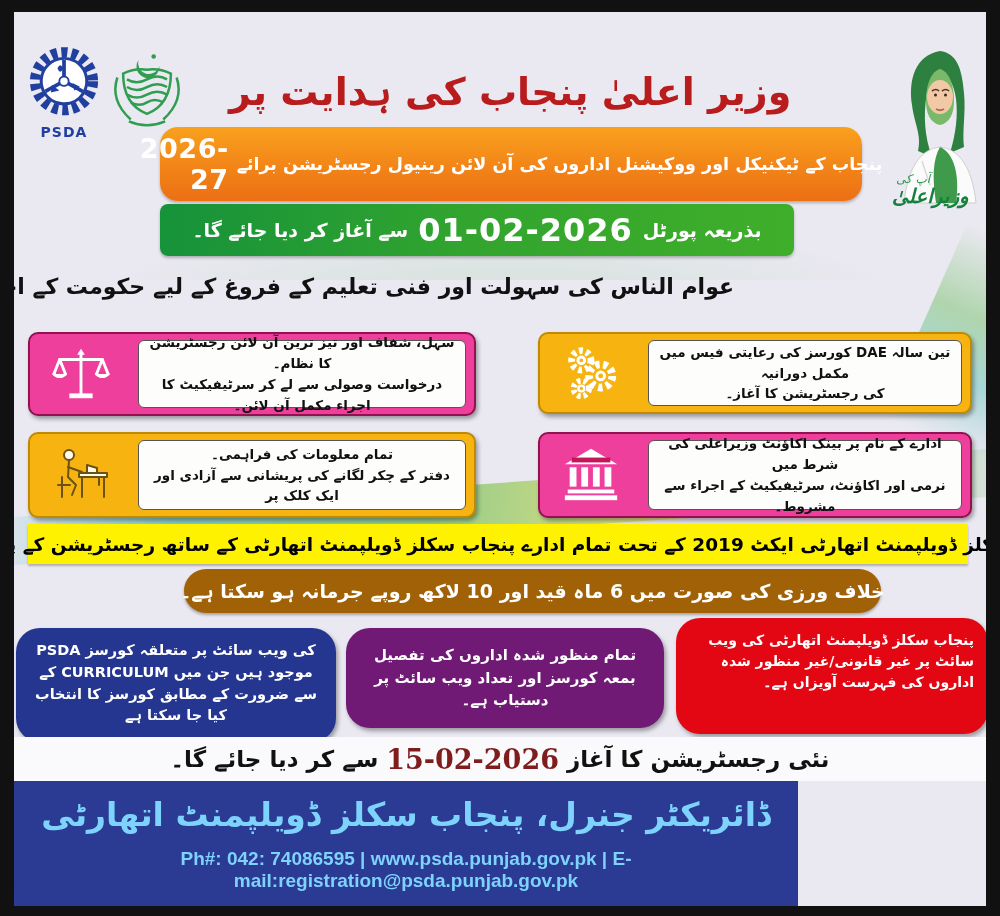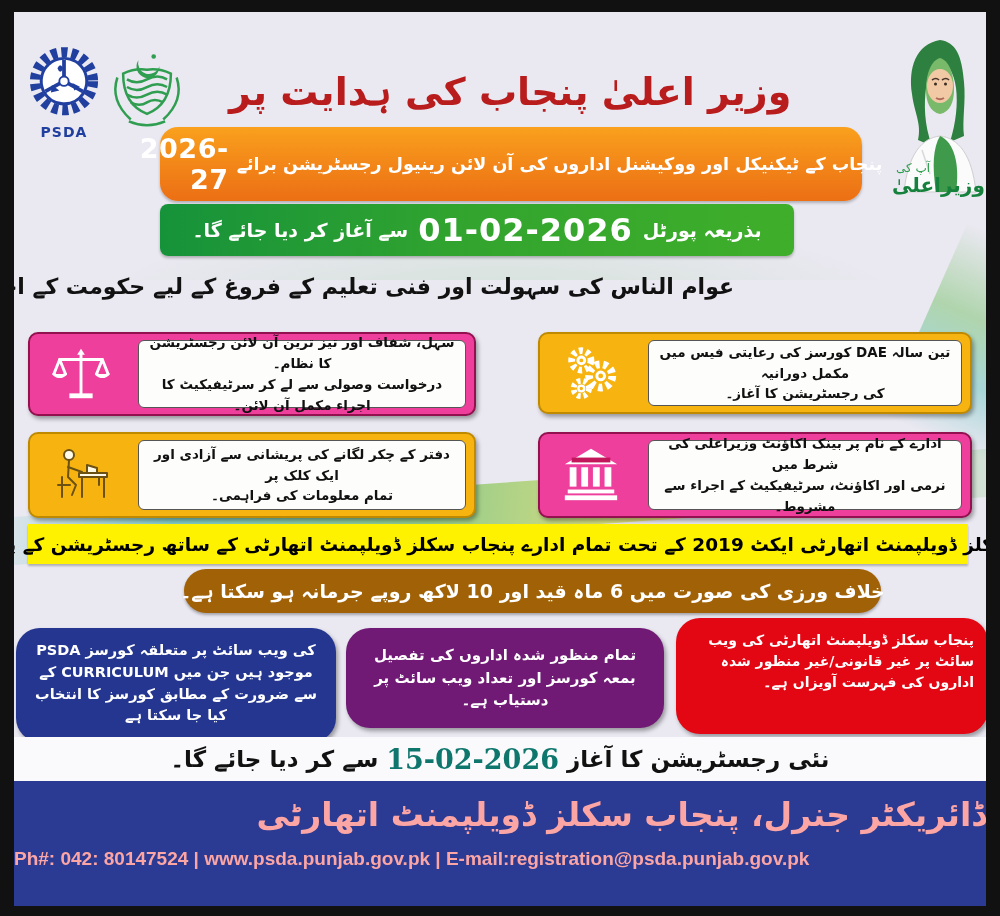--- a/index.html
+++ b/index.html
@@ -15,21 +15,21 @@
   .ribbon-right{left:905px;top:230px;width:140px;height:210px;transform:rotate(24deg);
     background:linear-gradient(180deg,transparent,rgba(88,184,71,.4) 40%,rgba(43,182,168,.35) 70%,transparent);}
   .ribbon-head{left:0;top:118px;width:972px;height:150px;
     background:radial-gradient(60% 90% at 50% 120%,rgba(120,200,120,.22),transparent 70%);}
   
   .headline{left:215px;top:58px;width:620px;text-align:left;font-size:38px;font-weight:bold;
     color:#b91c1c;white-space:nowrap;z-index:2;}
   .logo-wrap{z-index:2;text-align:center;}
   .psda-label{font-size:14px;font-weight:bold;color:#203f9f;letter-spacing:1px;margin-top:-2px;}
   
-  .cm{left:878px;top:16px;width:96px;height:168px;z-index:2;}
+  .cm{left:878px;top:27px;width:96px;height:168px;z-index:2;font-style:italic;}
   .cm-cap{position:absolute;left:0px;bottom:0px;text-align:center;line-height:1.05;}
   .cm-cap .small{font-size:12px;color:#2f9e50;display:block;text-align:left;margin-left:4px;}
   .cm-cap .big{font-size:20px;font-weight:bold;color:#16813d;display:block;}
   
   .banner{z-index:2;display:flex;align-items:center;justify-content:center;color:#fff;}
   .banner-orange{left:146px;top:115px;width:702px;height:74px;border-radius:18px;
     background:linear-gradient(180deg,#f9a11d 0%,#f28418 55%,#ec6f14 100%);box-shadow:0 2px 3px rgba(0,0,0,.25);}
   .banner-orange .txt{font-size:17.5px;font-weight:bold;white-space:nowrap;}
   .banner-orange .year{font-size:27px;font-weight:bold;margin-right:8px;letter-spacing:.5px;}
   .banner-green{left:146px;top:192px;width:634px;height:52px;border-radius:8px;
@@ -63,23 +63,23 @@
     padding:12px 14px;box-sizing:border-box;line-height:1.5;}
   .icard-blue{left:2px;top:616px;width:320px;height:114px;background:#24368f;font-size:14.5px;text-align:center;}
   .icard-green{left:332px;top:616px;width:318px;height:100px;background:#701a75;font-size:15px;text-align:center;
     display:flex;align-items:center;justify-content:center;}
   .icard-red{left:662px;top:606px;width:312px;height:116px;background:#e30613;font-size:14px;text-align:right;}
   .icard-red .count{float:left;font-size:52px;line-height:.95;margin:26px 8px 0 0;letter-spacing:1px;
     text-shadow:1px 2px 2px rgba(0,0,0,.35);}
   
   .newreg{left:0;top:725px;width:972px;height:44px;background:#fafafc;z-index:2;
     display:flex;align-items:center;justify-content:center;color:#111;font-size:23px;font-weight:bold;white-space:nowrap;}
-  .newreg .date{color:#0f766e;font-family:"DejaVu Serif",serif;font-size:27px;margin:0 8px;}
-  
-  .footer{left:0;top:769px;width:972px;height:125px;background:#2b3a92;z-index:2;color:#fca5a5;}
+  .newreg .date{color:#7f1d1d;font-family:"DejaVu Serif",serif;font-size:27px;margin:0 8px;}
+  
+  .footer{left:0;top:769px;width:784px;height:125px;background:#2b3a92;z-index:2;color:#7dd3fc;text-align:center;}
   .footer .sig{font-size:33px;font-weight:bold;margin-top:14px;}
   .footer .contact{font-size:19px;font-weight:bold;margin-top:14px;font-family:"Liberation Sans",sans-serif;}
   
   .spl{left:-9px;top:826px;writing-mode:vertical-rl;transform:rotate(180deg);font-size:11px;font-weight:bold;
     color:#2b3a92;z-index:3;letter-spacing:1px;font-family:"Liberation Sans",sans-serif;}
   svg{display:block;}
 </style>
 </head>
 <body>
 
@@ -207,22 +207,22 @@
             <path d="M20,15 L19,32 L27,40 L23,50" fill="none"></path>
             <path d="M19,22 L33,27" fill="none"></path>
             <path d="M13,32 L13,52 M9,40 L21,40" fill="none"></path>
             <rect x="30" y="28" width="28" height="4"></rect>
             <path d="M33,32 L33,52 M55,32 L55,52 M50,32 L50,40" fill="none"></path>
             <path d="M38,20 L48,23 L48,28 L38,28 Z"></path>
           </g>
         </svg>
       </div>
       <div class="panel rtl">
+        <div>تمام معلومات کی فراہمی۔</div>
         <div>دفتر کے چکر لگانے کی پریشانی سے آزادی اور ایک کلک پر</div>
-        <div>تمام معلومات کی فراہمی۔</div>
       </div>
     </div>
 
     <div class="abs fcard fcard-pink c-r2r">
       <div class="iconzone">
         <svg width="62" height="62" viewBox="0 0 64 64">
           <polygon points="32,5 5,21 59,21" fill="#ffffff"></polygon>
           <rect x="12" y="14" width="40" height="5" fill="#c2185b"></rect>
           <rect x="10" y="24" width="7" height="20" fill="#ffffff"></rect>
           <rect x="22" y="24" width="7" height="20" fill="#ffffff"></rect>
@@ -251,17 +251,17 @@
     </div>
 
     <div class="abs newreg rtl">
       <span>نئی رجسٹریشن کا آغاز</span>
       <span class="date">15-02-2026</span>
       <span>سے کر دیا جائے گا۔</span>
     </div>
 
     <div class="abs footer">
       <div class="sig rtl">ڈائریکٹر جنرل، پنجاب سکلز ڈویلپمنٹ اتھارٹی</div>
-      <div class="contact">Ph#: 042: 80147524 | www.psda.punjab.gov.pk | E-mail:registration@psda.punjab.gov.pk</div>
+      <div class="contact">Ph#: 042: 74086595 | www.psda.punjab.gov.pk | E-mail:registration@psda.punjab.gov.pk</div>
     </div>
 
   </div>
 </div>
 
 </body></html>

